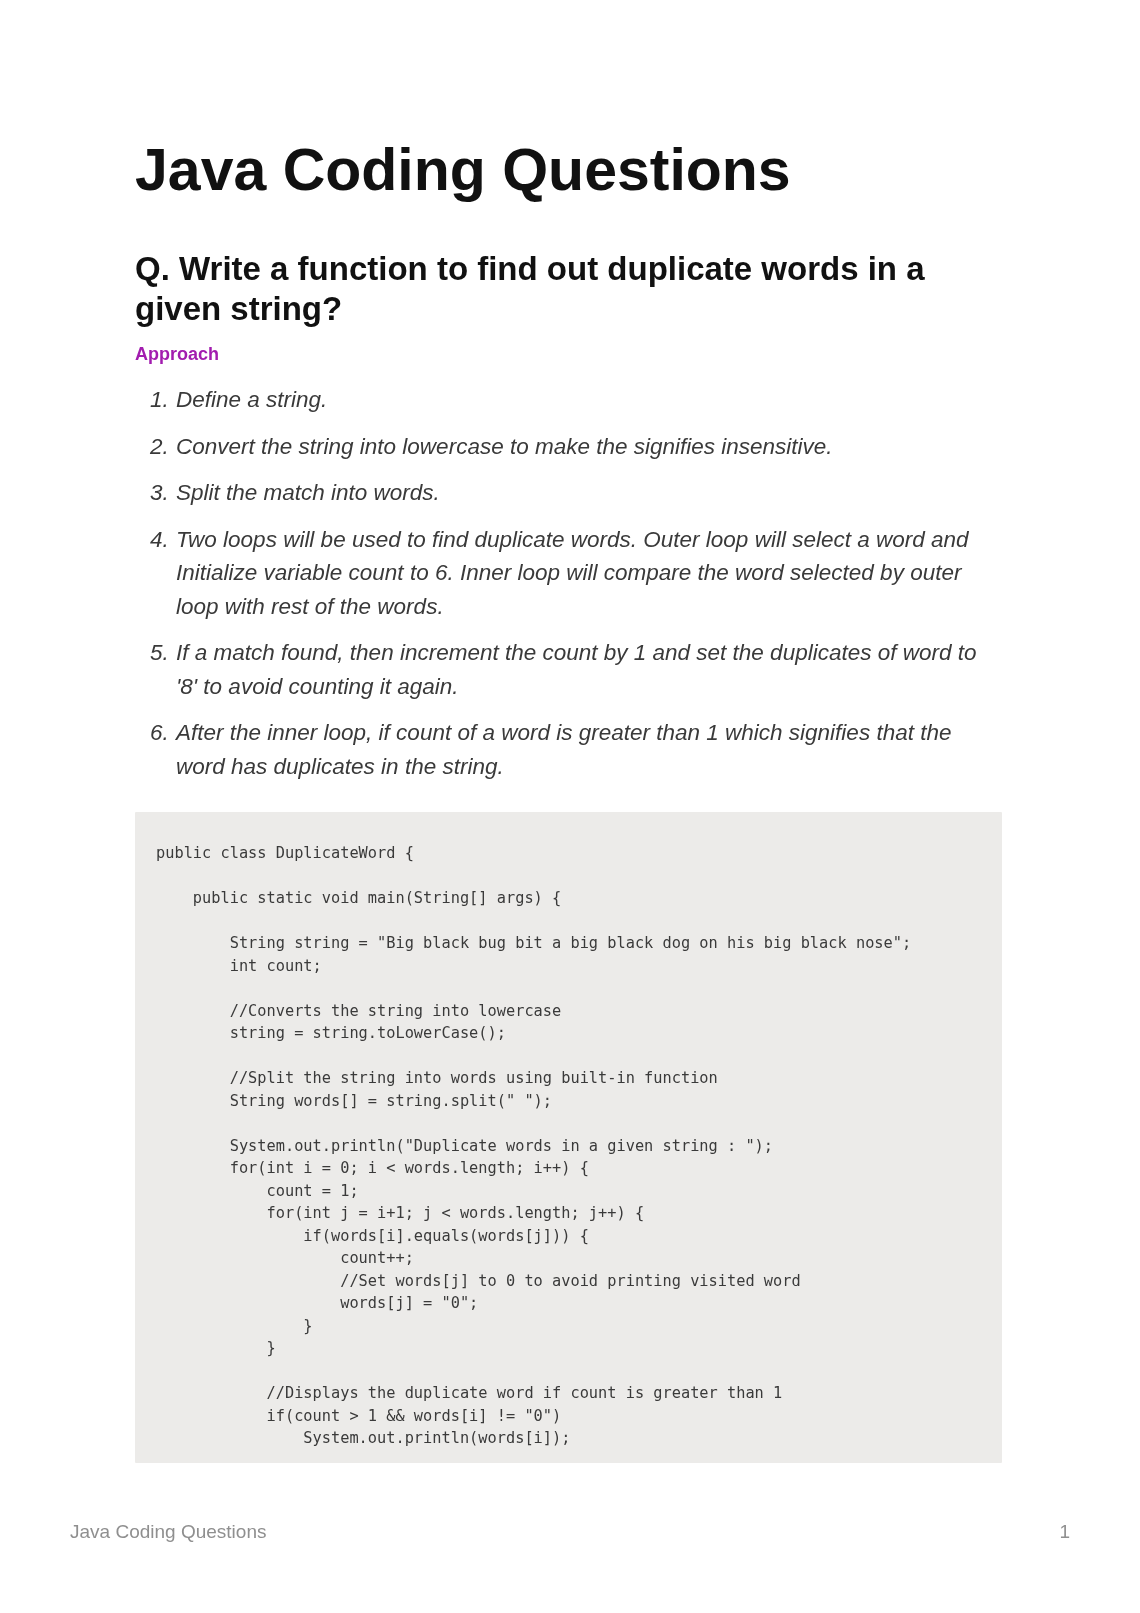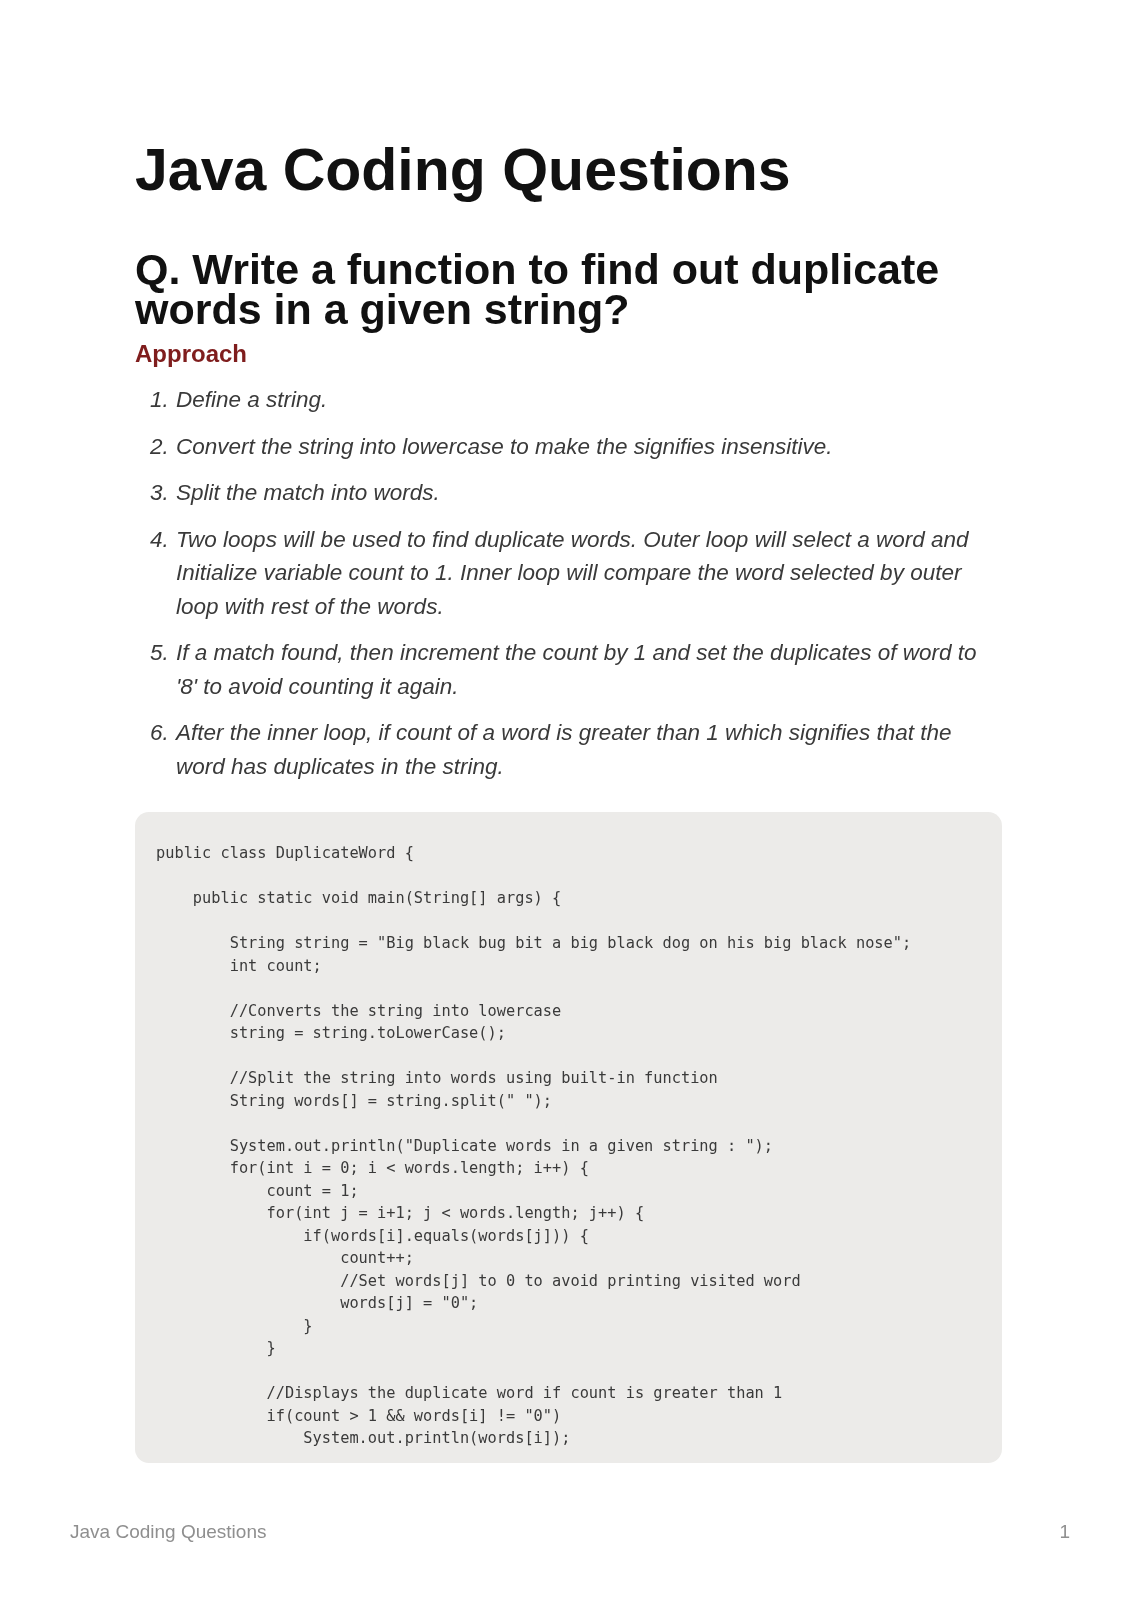--- a/index.html
+++ b/index.html
@@ -24,31 +24,31 @@
     padding-top: 141px;
     font-size: 59px;
     line-height: 59px;
     font-weight: bold;
     color: var(--heading-text, #111111);
     letter-spacing: 0;
   }
   h2.question {
     margin: 49px 0 12px 0;
     width: 830px;
-    font-size: 43px;
+    font-size: 33px;
     line-height: 40px;
     font-weight: bold;
     color: var(--heading-text, #111111);
   }
   h3.approach {
     margin: 7px 0 0 0;
-    font-size: 24px;
+    font-size: 18px;
     line-height: 26px;
     font-weight: bold;
-    color: #7f1d1d;
+    color: #a21caf;
   }
   ol.steps {
     margin: 16px 0 0 0;
     padding: 0 0 0 40px;
     width: 815px;
     font-size: 22.5px;
     line-height: 33.5px;
     color: var(--body-text, #3a3a3a);
   }
   ol.steps li {
@@ -56,21 +56,21 @@
     padding-left: 1px;
     font-style: italic;
   }
   pre.code-block {
     margin: 29px 0 0 0;
     width: 867px;
     height: 651px;
     box-sizing: border-box;
     padding: 30px 20px 13px 21px;
     background: var(--code-bg, #ecebe9);
-    border-radius: 14px;
+    border-radius: 1px;
     font-family: "DejaVu Sans Mono", monospace;
     font-size: 15.3px;
     line-height: 22.5px;
     color: #3a3a3a;
     overflow: hidden;
     white-space: pre;
   }
   .page-footer {
     position: absolute;
     left: 70px;
@@ -92,21 +92,21 @@
   <h1 class="doc-title">Java Coding Questions</h1>
 
   <h2 class="question">Q. Write a function to find out duplicate words in a given string?</h2>
 
   <h3 class="approach">Approach</h3>
 
   <ol class="steps">
     <li>Define a string.</li>
     <li>Convert the string into lowercase to make the signifies insensitive.</li>
     <li>Split the match into words.</li>
-    <li>Two loops will be used to find duplicate words. Outer loop will select a word and Initialize variable count to 1. Inner loop will compare the word selected by outer loop with rest of the words.</li>
+    <li>Two loops will be used to find duplicate words. Outer loop will select a word and Initialize variable count to 6. Inner loop will compare the word selected by outer loop with rest of the words.</li>
     <li>If a match found, then increment the count by 1 and set the duplicates of word to '8' to avoid counting it again.</li>
     <li>After the inner loop, if count of a word is greater than 1 which signifies that the word has duplicates in the string.</li>
   </ol>
 
   <pre class="code-block">public class DuplicateWord {
 
     public static void main(String[] args) {
 
         String string = "Big black bug bit a big black dog on his big black nose";
         int count;

